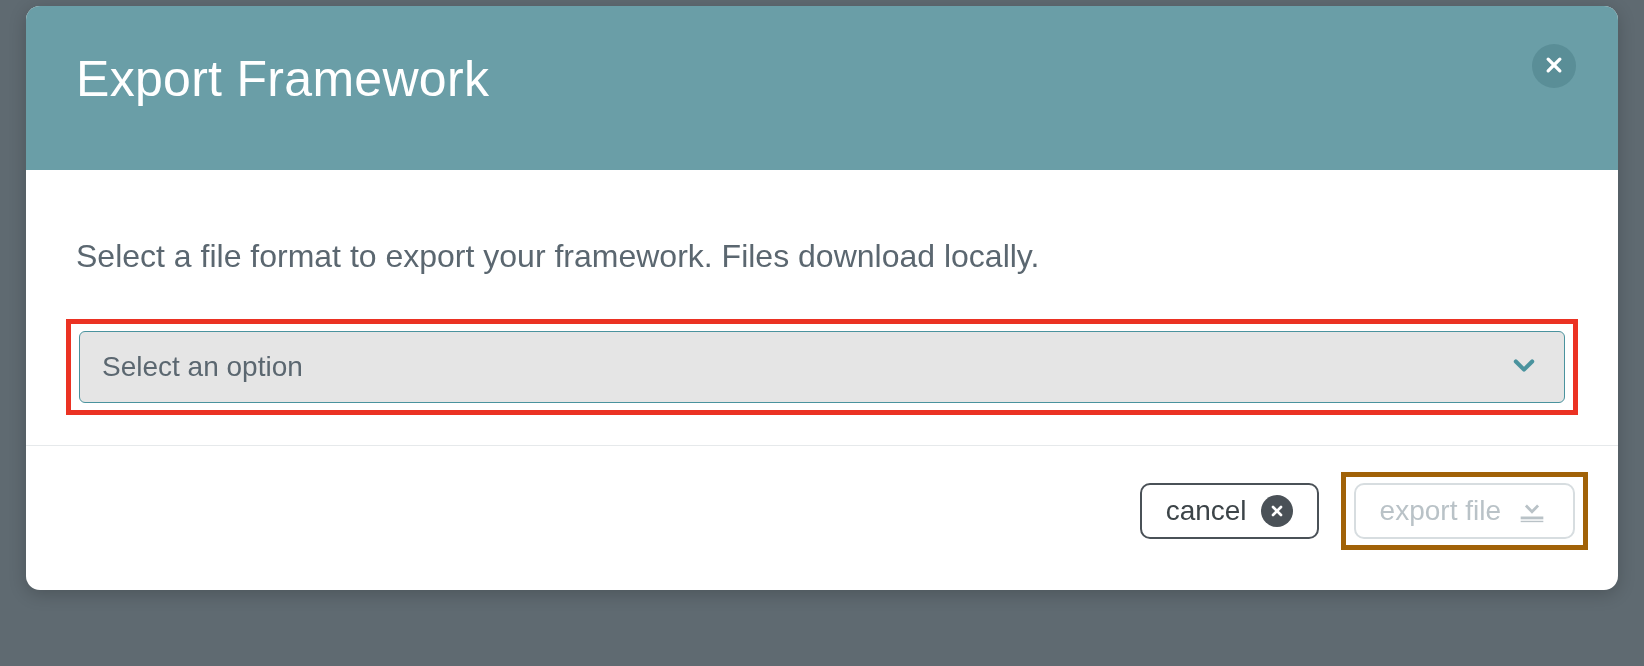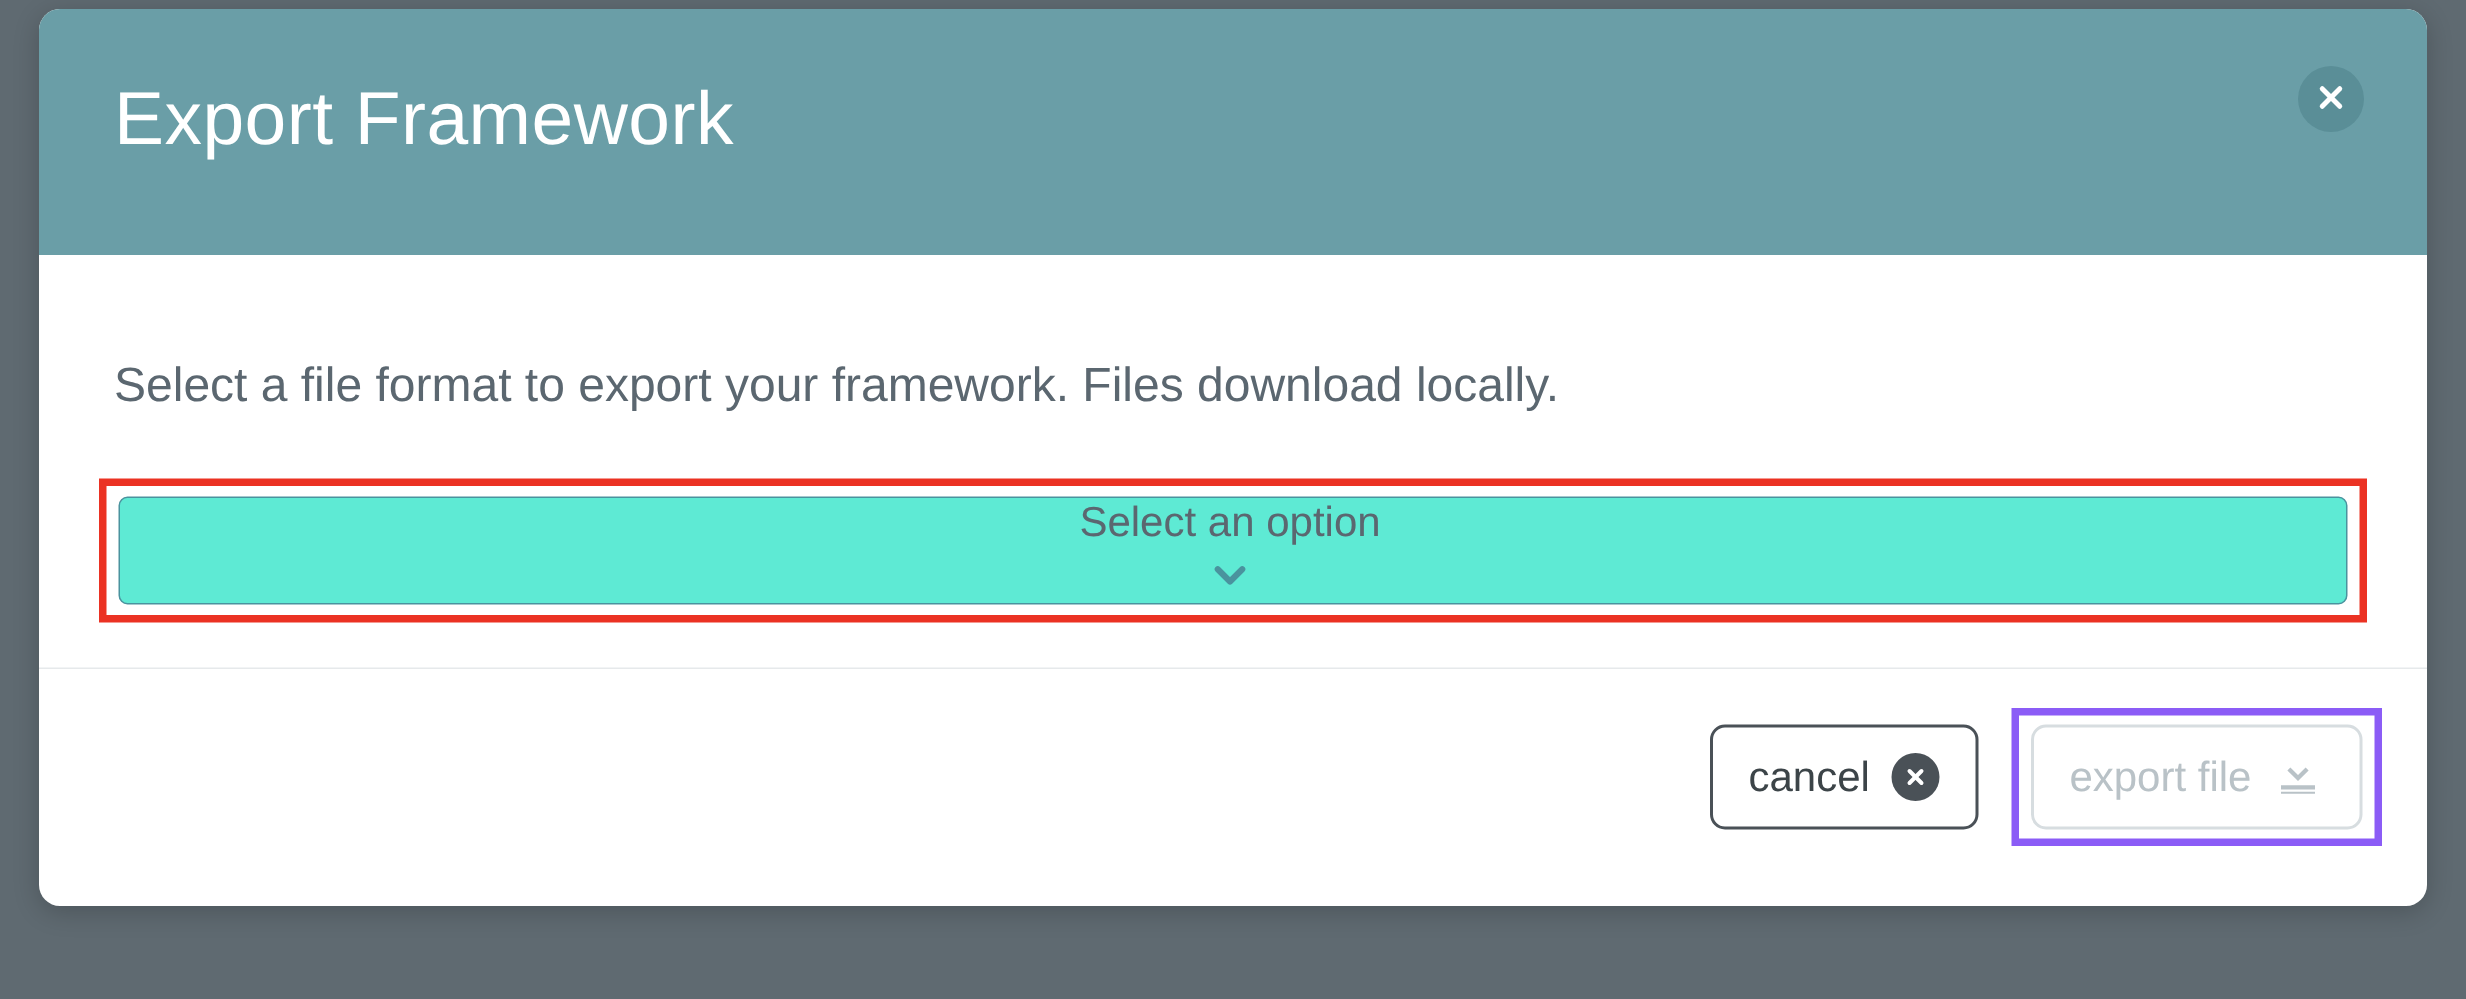--- a/index.html
+++ b/index.html
@@ -55,37 +55,36 @@
     }
     .select-box {
       width: 100%;
       height: 72px;
       border: 1px solid #4a939e;
       border-radius: 6px;
       display: flex;
       align-items: center;
       justify-content: space-between;
       padding: 0 26px 0 22px;
-      background: #5eead4;
+      background: #e5e5e5;
       cursor: pointer;
-      flex-direction: column;
     }
     .select-placeholder { font-size: 28px; color: #5b6770; }
     .chevron { width: 28px; height: 28px; color: #4a939e; }
 
     .modal-footer {
       border-top: 1px solid #e6e9eb;
       padding: 26px 30px 40px 30px;
       display: flex;
       justify-content: flex-end;
       gap: 22px;
       align-items: center;
     }
     .btn {
-      height: 70px;
+      height: 56px;
       border-radius: 10px;
       padding: 0 24px;
       font-size: 28px;
       display: inline-flex;
       align-items: center;
       gap: 14px;
       cursor: pointer;
       background: #fff;
     }
     .btn-cancel {
@@ -94,21 +93,21 @@
     }
     .btn-cancel .circ-x { width:32px; height:32px; border-radius:50%; background:#4a5157; display:inline-flex; align-items:center; justify-content:center; color:#fff; }
     .btn-cancel .circ-x svg { width:16px; height:16px; }
     .btn-export {
       border: 2px solid #d7dde0;
       color: #b9c2c7;
       cursor: not-allowed;
     }
     .btn-export .dl { width:34px; height:34px; color:#b9c2c7; }
 
-    .export-highlight { border: 5px solid #8b5cf6; padding: 6px 8px; display:inline-flex; }
+    .export-highlight { border: 5px solid #a16207; padding: 6px 8px; display:inline-flex; }
   </style>
 </head>
 <body>
 
 <div class="modal">
   <div class="modal-header">
     <div class="modal-title">Export Framework</div>
     <button class="close-btn" aria-label="Close">
       <span>
         <svg viewBox="0 0 24 24" fill="none" stroke="currentColor" stroke-width="4" stroke-linecap="round">

